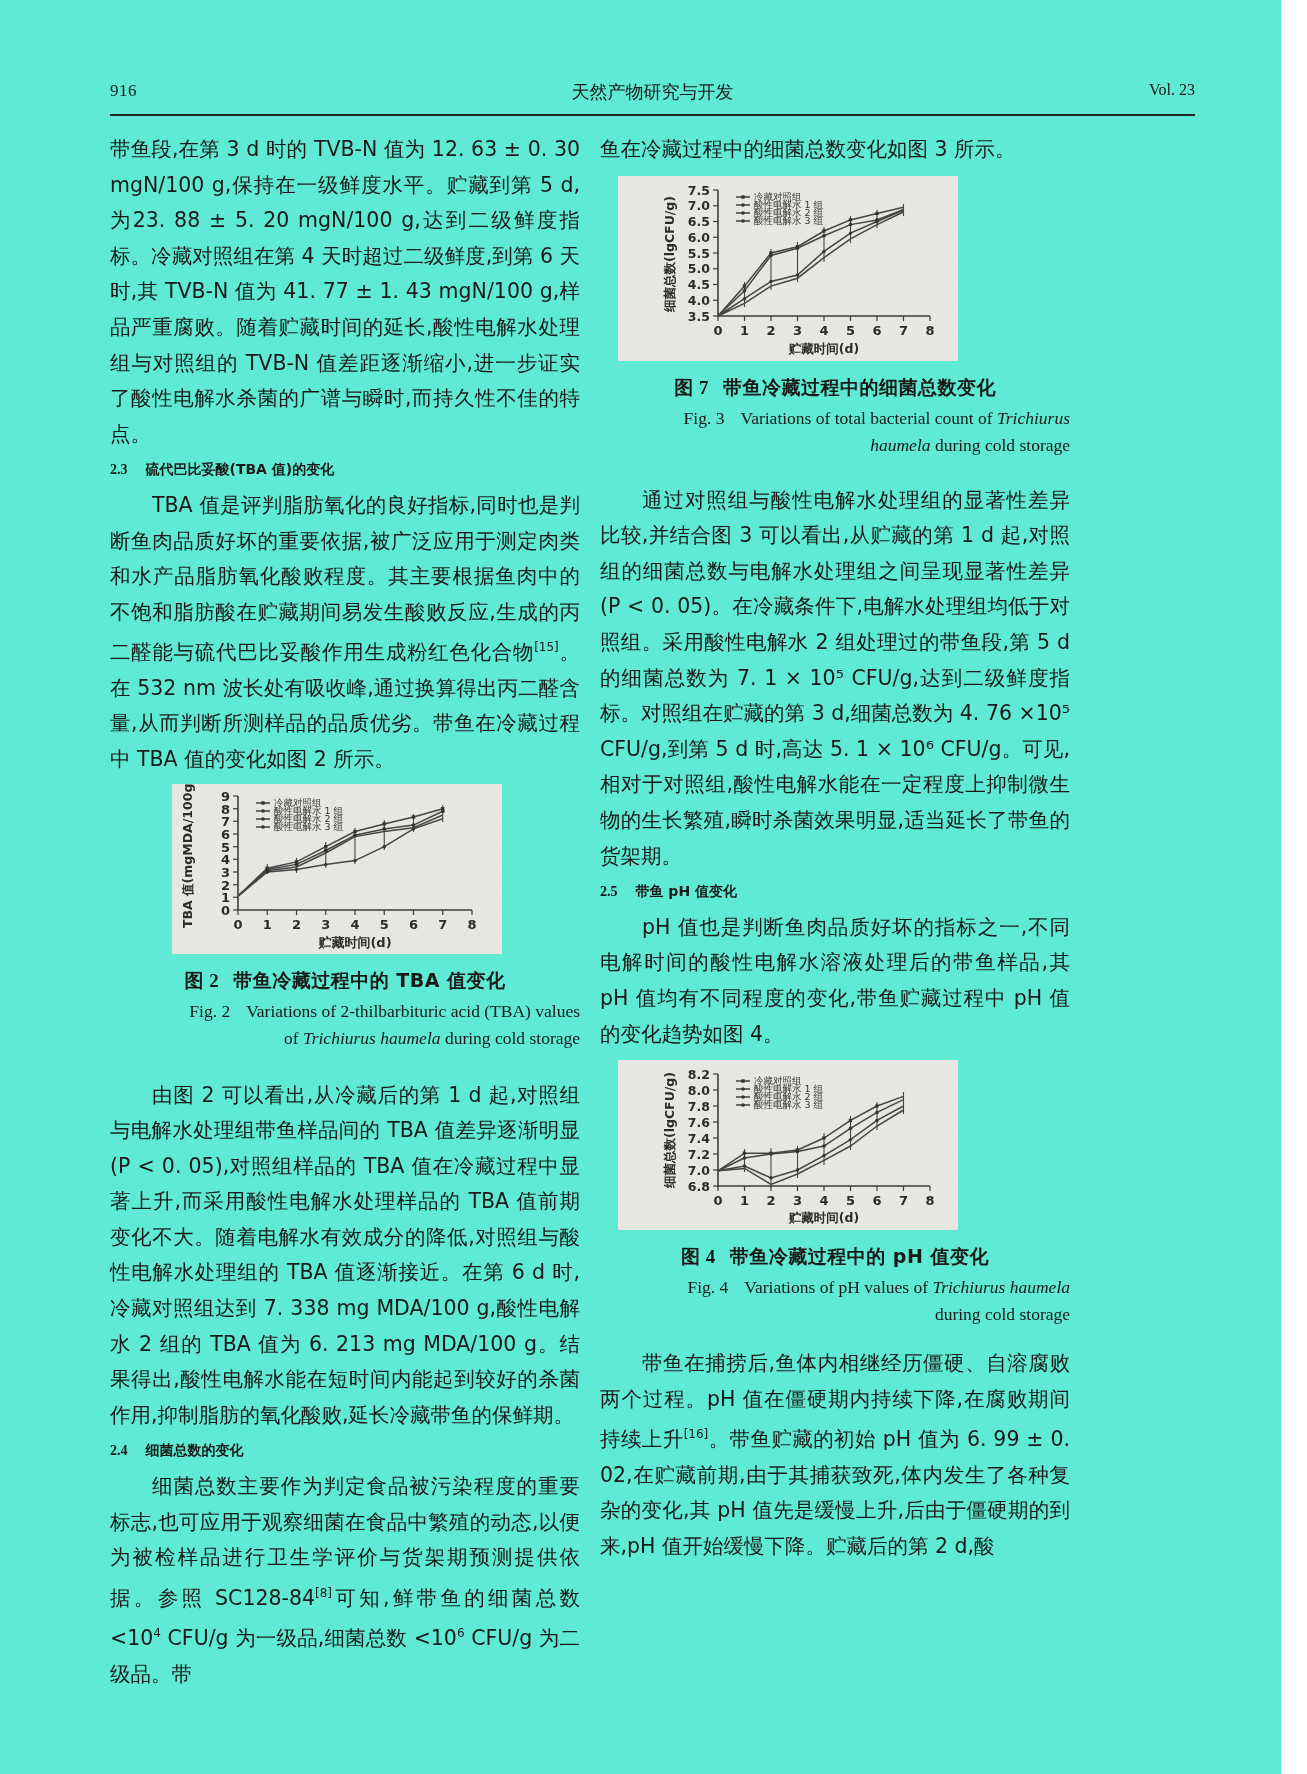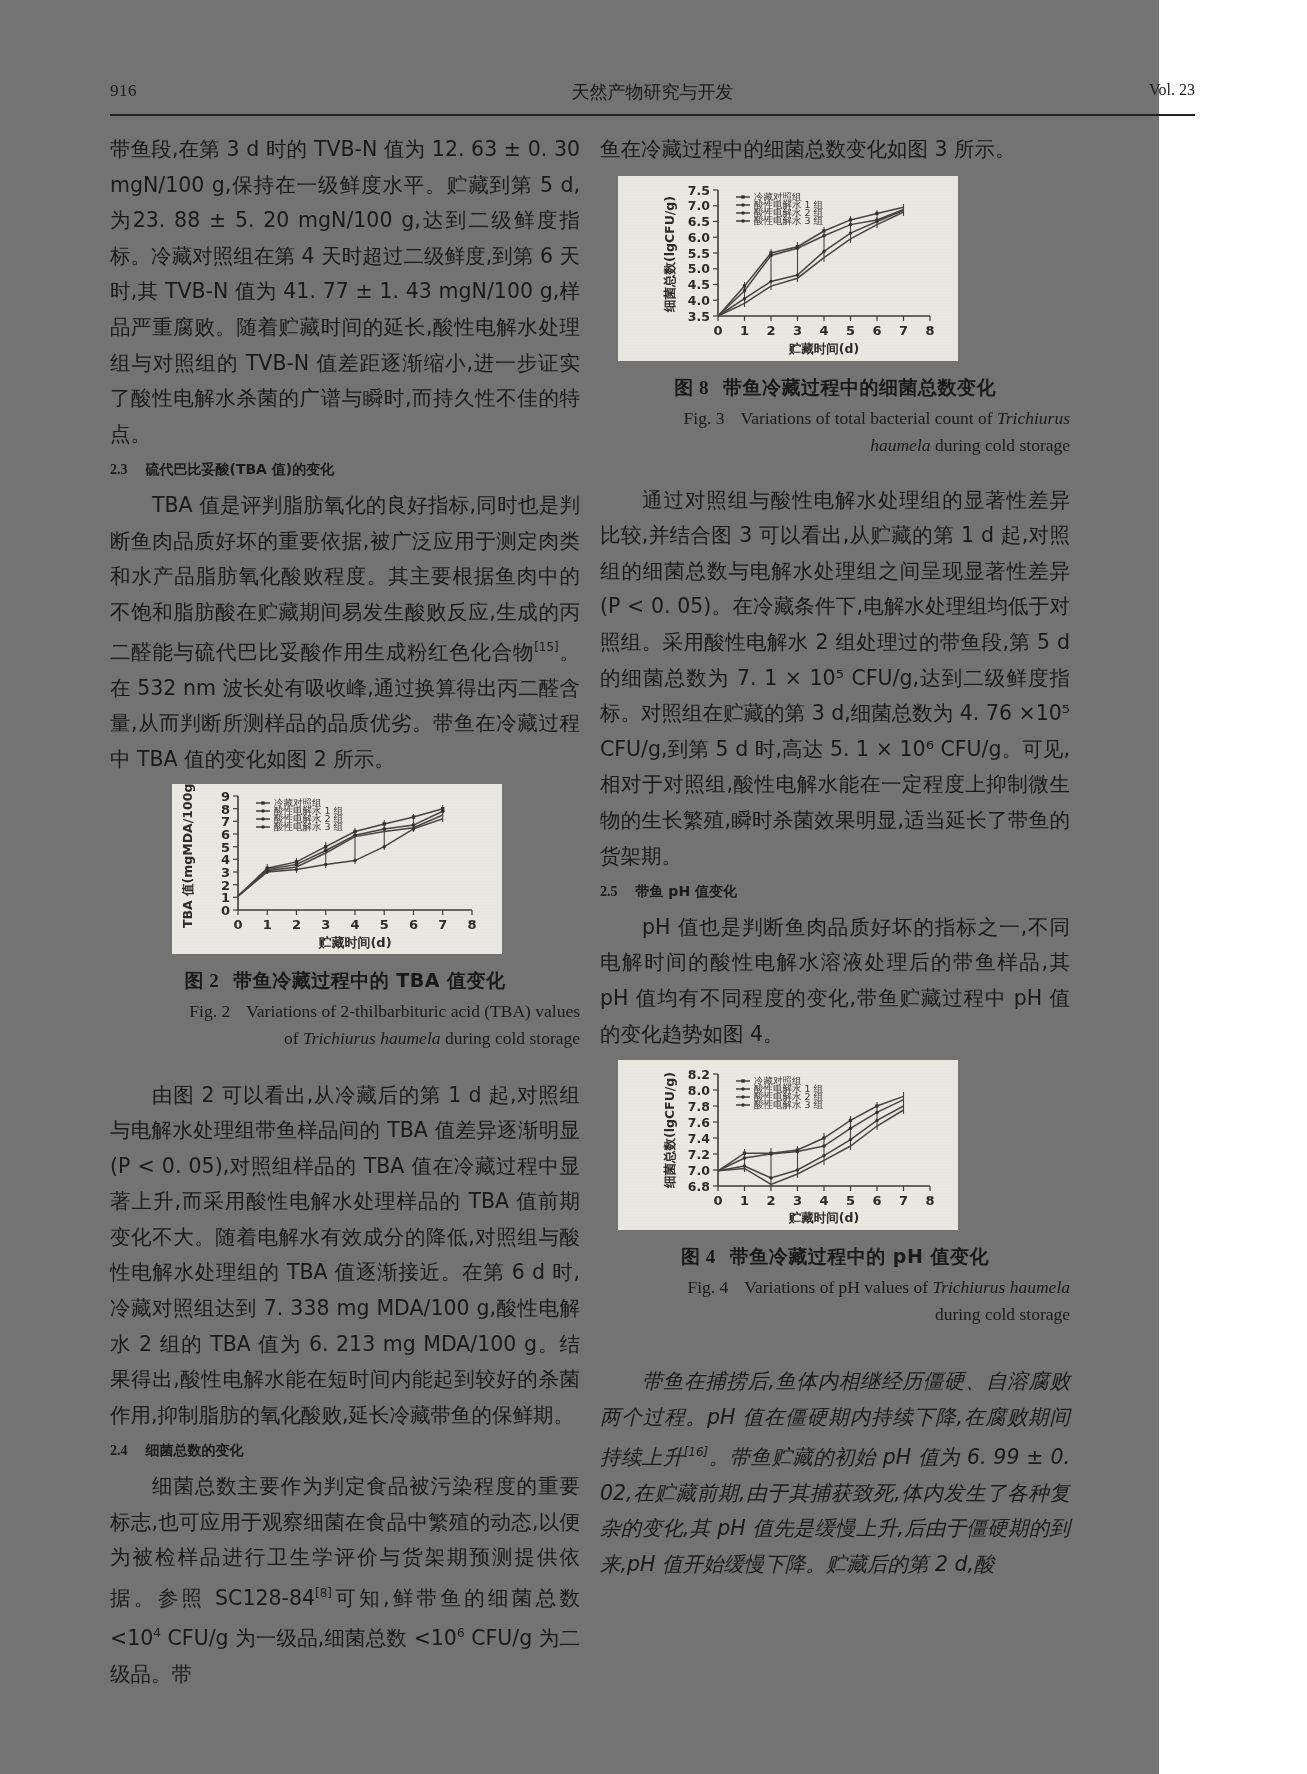--- a/index.html
+++ b/index.html
@@ -5,22 +5,22 @@
   html,body{margin:0;padding:0;}
   body{
     width:1307px;height:1774px;
     background:#ffffff;
     font-family:"Liberation Serif","DejaVu Serif",serif;
     color:#1a1a1a;
     position:relative;
     overflow:hidden;
   }
   .page{
-    position:absolute;left:0;top:0;width:1159px;height:1774px;
-    background:#737373;
+    position:absolute;left:0;top:0;width:1281px;height:1774px;
+    background:#5eead4;
   }
   
   .runhead{
     position:absolute;left:110px;top:78px;width:1085px;height:34px;
   }
   .runhead .rh-left{position:absolute;left:0;top:3px;font-size:17px;letter-spacing:.5px;}
   .runhead .rh-center{position:absolute;left:0;width:1085px;text-align:center;top:2px;
     font-family:"DejaVu Sans","Liberation Sans",sans-serif;font-size:18px;}
   .runhead .rh-right{position:absolute;right:0;top:3px;font-size:16px;}
   .rule{
@@ -361,21 +361,21 @@
               <text x="136" y="32">酸性电解水 1 组</text>
               <text x="136" y="40">酸性电解水 2 组</text>
               <text x="136" y="48">酸性电解水 3 组</text>
             </g>
           </g>
         </svg>
         <div class="noise"></div>
       </div>
 
       <div class="cap-cn">
-        <span class="fignum">图 8</span><span>带鱼冷藏过程中的细菌总数变化</span>
+        <span class="fignum">图 7</span><span>带鱼冷藏过程中的细菌总数变化</span>
       </div>
       <div class="cap-en">
         <div><span class="fl">Fig. 3</span><span>Variations of total bacterial count of </span><i>Trichiurus</i></div>
         <div><i>haumela</i><span> during cold storage</span></div>
       </div>
     </div>
 
     <p class="body indent" style="margin-top:24px;">通过对照组与酸性电解水处理组的显著性差异比较,并结合图 3 可以看出,从贮藏的第 1 d 起,对照组的细菌总数与电解水处理组之间呈现显著性差异(P &lt; 0. 05)。在冷藏条件下,电解水处理组均低于对照组。采用酸性电解水 2 组处理过的带鱼段,第 5 d 的细菌总数为 7. 1 × 10⁵ CFU/g,达到二级鲜度指标。对照组在贮藏的第 3 d,细菌总数为 4. 76 ×10⁵ CFU/g,到第 5 d 时,高达 5. 1 × 10⁶ CFU/g。可见,相对于对照组,酸性电解水能在一定程度上抑制微生物的生长繁殖,瞬时杀菌效果明显,适当延长了带鱼的货架期。</p>
 
     <h3 class="sec">
@@ -498,16 +498,16 @@
 
       <div class="cap-cn">
         <span class="fignum">图 4</span><span>带鱼冷藏过程中的 pH 值变化</span>
       </div>
       <div class="cap-en">
         <div><span class="fl">Fig. 4</span><span>Variations of pH values of </span><i>Trichiurus haumela</i></div>
         <div><span>during cold storage</span></div>
       </div>
     </div>
 
-    <p class="body indent" style="margin-top:36px;font-style:italic;"><span>带鱼在捕捞后,鱼体内相继经历僵硬、自溶腐败两个过程。pH 值在僵硬期内持续下降,在腐败期间持续上升</span><span class="sup">[16]</span><span>。带鱼贮藏的初始 pH 值为 6. 99 ± 0. 02,在贮藏前期,由于其捕获致死,体内发生了各种复杂的变化,其 pH 值先是缓慢上升,后由于僵硬期的到来,pH 值开始缓慢下降。贮藏后的第 2 d,酸</span></p>
+    <p class="body indent" style="margin-top:18px;"><span>带鱼在捕捞后,鱼体内相继经历僵硬、自溶腐败两个过程。pH 值在僵硬期内持续下降,在腐败期间持续上升</span><span class="sup">[16]</span><span>。带鱼贮藏的初始 pH 值为 6. 99 ± 0. 02,在贮藏前期,由于其捕获致死,体内发生了各种复杂的变化,其 pH 值先是缓慢上升,后由于僵硬期的到来,pH 值开始缓慢下降。贮藏后的第 2 d,酸</span></p>
   </div>
 
 </div>
 
 </body></html>

